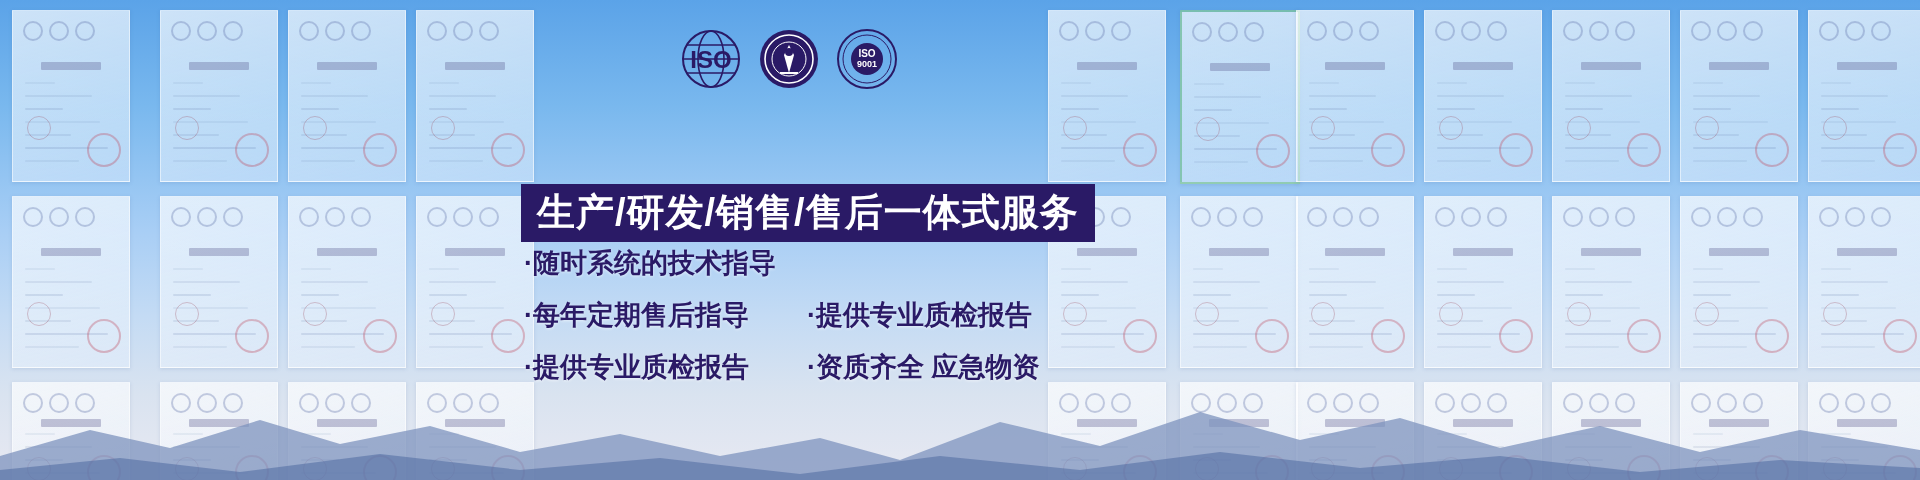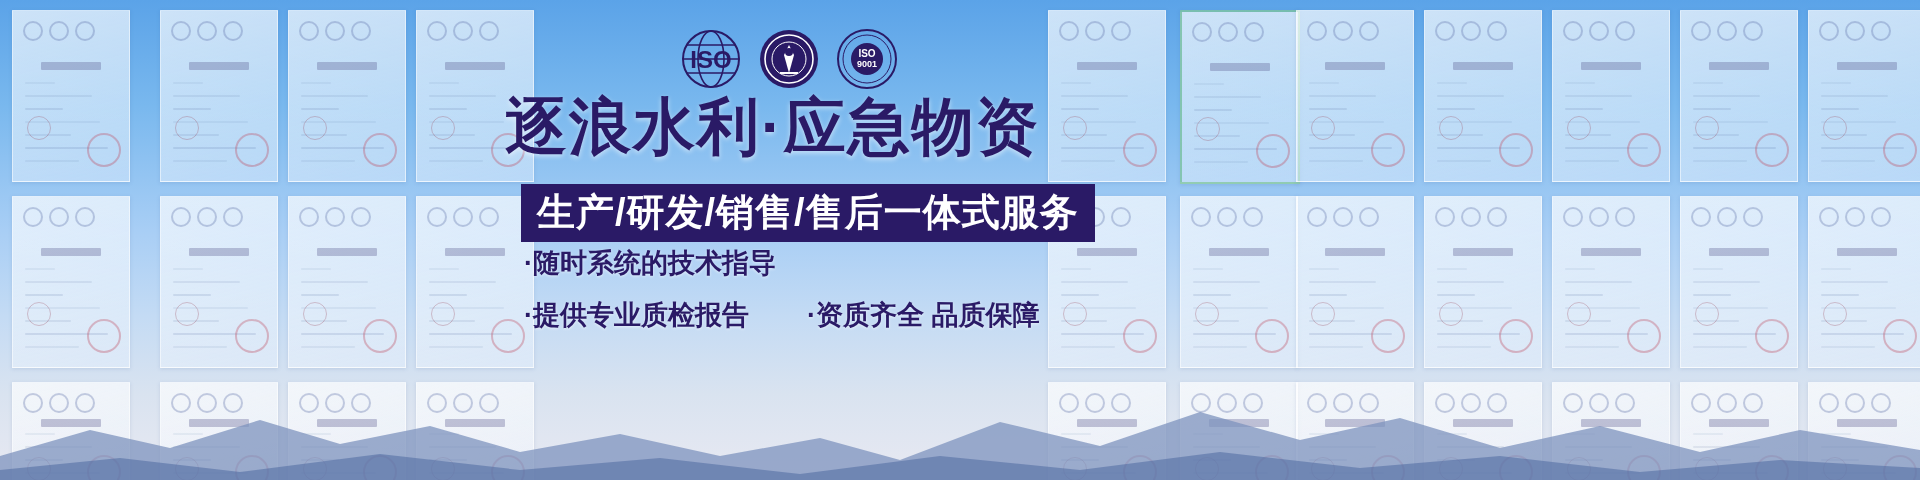--- a/index.html
+++ b/index.html
@@ -571,29 +571,32 @@
       <svg viewBox="0 0 62 62" width="62" height="62">
         <circle cx="31" cy="31" r="29" fill="none" stroke="#2a1a66" stroke-width="2"></circle>
         <circle cx="31" cy="31" r="24" fill="none" stroke="#2a1a66" stroke-width="1"></circle>
         <circle cx="31" cy="31" r="16" fill="#2a1a66"></circle>
         <text x="31" y="29" text-anchor="middle" font-family="Liberation Sans, sans-serif" font-size="10" font-weight="bold" fill="#ffffff">ISO</text>
         <text x="31" y="39" text-anchor="middle" font-family="Liberation Sans, sans-serif" font-size="9" font-weight="bold" fill="#ffffff">9001</text>
       </svg>
     </div>
   </div>
 
-  <div class="headline">逐浪水利·应急物资</div>
 
   <div class="subbar">
     <span>生产/研发/销售/售后一体式服务</span>
   </div>
 
   <div class="bullets">
     <div class="brow">
       <div class="bitem">·随时系统的技术指导</div>
     </div>
     <div class="brow">
+      <div class="bitem left">·每年定期售后指导</div>
+      <div class="bitem">·提供专业质检报告</div>
+    </div>
+    <div class="brow">
       <div class="bitem left">·提供专业质检报告</div>
-      <div class="bitem">·资质齐全 品质保障</div>
+      <div class="bitem">·资质齐全 应急物资</div>
     </div>
   </div>
 
 </div>
 
 </body></html>

